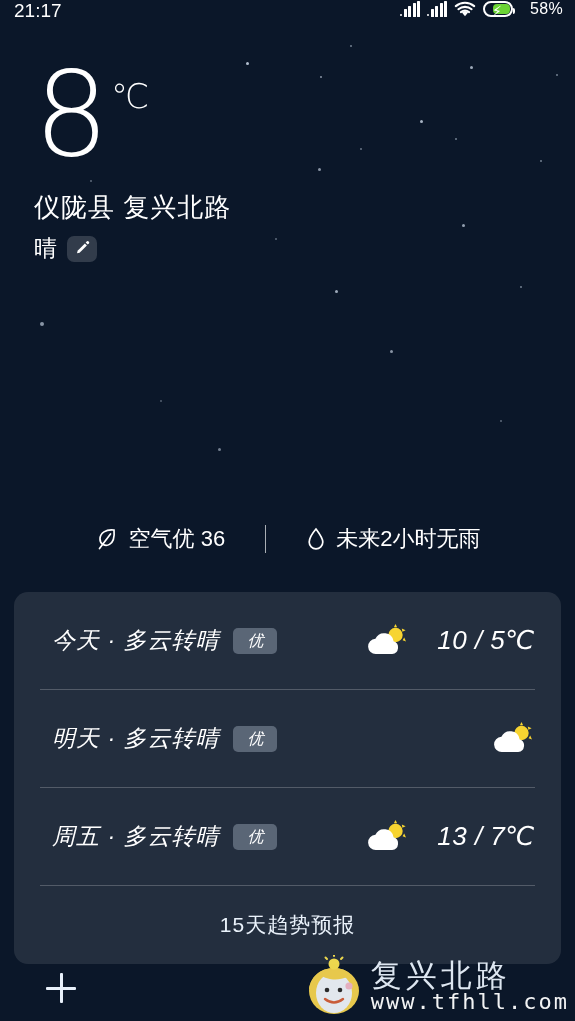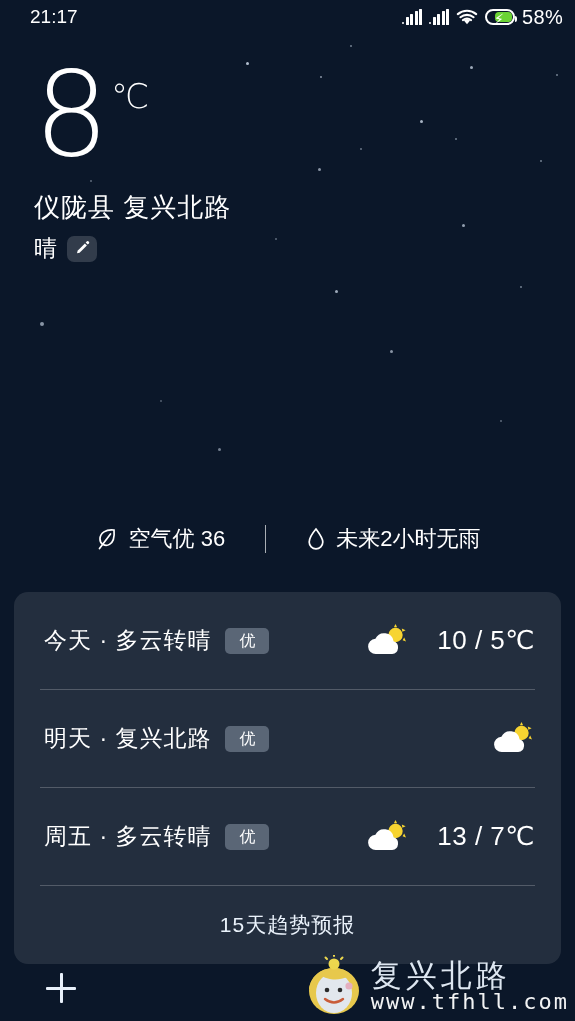--- a/index.html
+++ b/index.html
@@ -24,22 +24,22 @@
       #3f76bb 800px,
       #4a82c4 920px,
       #4b84c6 1021px);
     overflow:hidden;
   }
   .stars { position:absolute; inset:0; pointer-events:none; }
   .star { position:absolute; background:#dce8f7; border-radius:50%; }
 
   
   .statusbar {
-    position:absolute; top:0; left:16px; right:0; height:34px;
-    display:flex; align-items:center; justify-content:space-between;
+    position:absolute; top:0; left:0; right:0; height:34px;
+    display:flex; align-items:flex-start; justify-content:space-between;
     padding:0 12px 0 14px;
     color:#fff; font-size:19px;
     z-index:40;
   }
   .sb-right { display:flex; align-items:center; gap:7px; }
   .sig { display:flex; align-items:flex-end; gap:1.5px; height:16px; }
   .sig i { display:block; width:3px; background:#fff; border-radius:.5px; }
   .sig i:nth-child(1){height:5px;} .sig i:nth-child(2){height:8px;}
   .sig i:nth-child(3){height:11px;} .sig i:nth-child(4){height:14px;}
   .sig i:nth-child(5){height:16px;}
@@ -48,21 +48,21 @@
     position:relative; width:30px; height:16px;
     border:2px solid #fff; border-radius:8px;
     display:flex; align-items:center; justify-content:flex-end;
   }
   .batt::after{
     content:""; position:absolute; right:-4px; top:5px;
     width:2px; height:6px; background:#fff; border-radius:0 2px 2px 0;
   }
   .batt-fill{ height:10px; width:17px; background:#6bd334; border-radius:4px; margin-right:1px; }
   .bolt{ position:absolute; left:7px; top:0px; font-size:14px; color:#fff; line-height:16px; }
-  .batt-pct{ font-size:20px; letter-spacing:.3px; }
+  .batt-pct{ font-size:16px; letter-spacing:.3px;margin-left:10px; }
 
   
   .hero { position:absolute; top:58px; left:34px; right:20px; z-index:20; }
   .temp-line { display:flex; align-items:flex-start; }
   .temp-num {
     font-size:118px; line-height:0.95; color:#fff;
     font-weight:100; letter-spacing:-2px;
     font-family:"DejaVu Sans","Liberation Sans",sans-serif;
   }
   .temp-unit { font-size:34px; color:#fff; font-weight:300; margin-top:18px; margin-left:4px; }
@@ -87,21 +87,22 @@
   
   .card {
     position:absolute; left:14px; top:592px; width:547px;
     background:rgba(255,255,255,0.10);
     border-radius:14px;
     z-index:20;
     overflow:hidden;
   }
   .frow {
     height:97px; display:flex; align-items:center;
-    padding:0 26px 0 30px;
+    padding:0 26px 0 38px;
+    font-style:italic;
   }
   .frow-left { display:flex; align-items:center; gap:14px; flex:1; }
   .fday { font-size:23px; color:#fff; letter-spacing:1px; white-space:nowrap; }
   .badge {
     background:rgba(220,233,250,0.30);
     color:#fff; font-size:16px;
     padding:5px 14px; border-radius:5px;
     line-height:1;
   }
   .frow-right { display:flex; align-items:center; gap:28px; }
@@ -262,21 +263,21 @@
             <path d="M11 30 a7.6 7.6 0 0 1 -.6 -15.2 a9.6 9.6 0 0 1 18.2 2.4 a6.6 6.6 0 0 1 -1.4 12.8 z" fill="#ffffff"></path>
           </svg>
         </span>
         <span class="ftemp">10 / 5℃</span>
       </div>
     </div>
     <div class="divider"></div>
 
     <div class="frow">
       <div class="frow-left">
-        <span class="fday">明天 · 复兴北路</span>
+        <span class="fday">明天 · 多云转晴</span>
         <span class="badge">优</span>
       </div>
       <div class="frow-right">
         <span style="display:flex;">
           <svg width="44" height="34" viewBox="0 0 44 34">
             <g fill="#f7d431">
               <circle cx="30.5" cy="11" r="7.2"></circle>
               <path d="M30.5 0 l1.6 3.3 -3.2 0 z"></path>
               <path d="M40.6 6.2 l-3.2 1.6 -.6 -3.2 z"></path>
               <path d="M41 17.4 l-3.4 -1.1 1.6 -2.9 z"></path>

